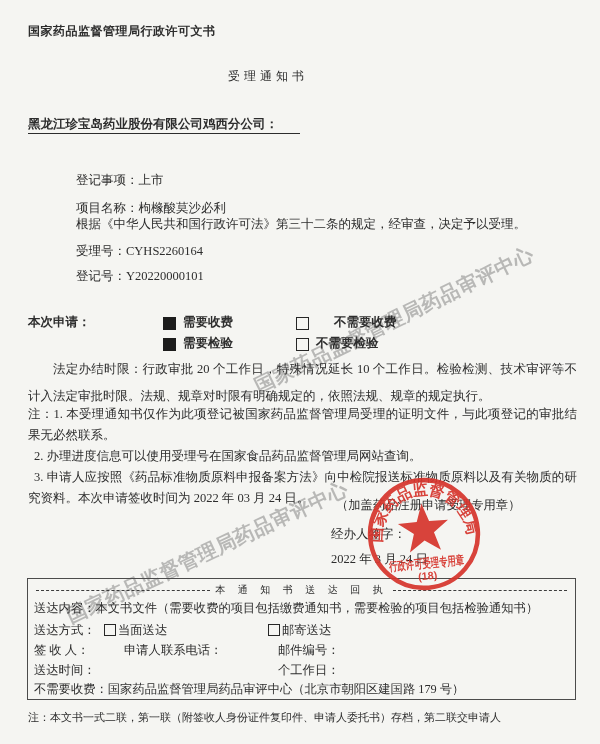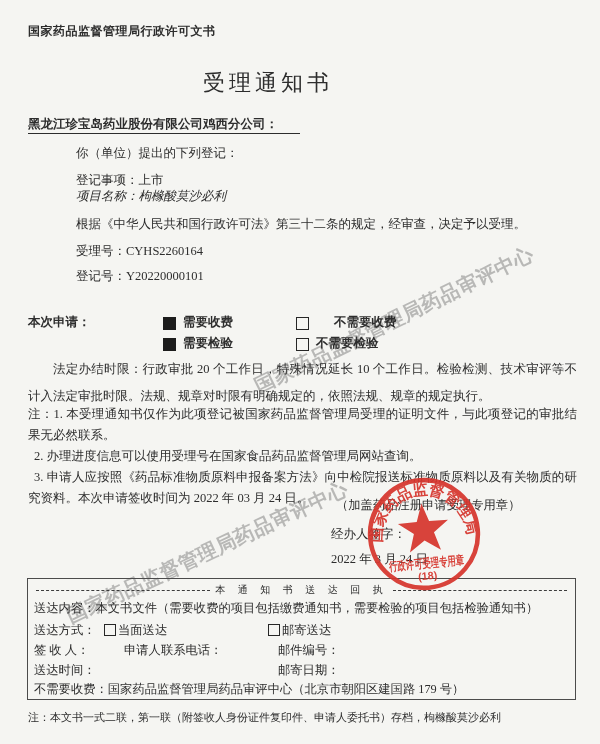--- a/index.html
+++ b/index.html
@@ -4,21 +4,21 @@
 <style>
   html,body{margin:0;padding:0;}
   .page{
     position:relative;width:600px;height:744px;overflow:hidden;
     background:#f5f5f2;
     font-family:"Liberation Serif","DejaVu Serif",serif;
     color:#2d2d2d;font-size:12.5px;
   }
   .abs{position:absolute;white-space:nowrap;z-index:1;}
   .doc-header{font-weight:bold;font-size:12px;letter-spacing:.5px;}
-  .doc-title{font-size:22px;letter-spacing:4px;text-align:center;left:0;right:64px;}
+  .doc-title{font-size:12px;letter-spacing:4px;text-align:center;left:0;right:64px;}
   .recipient{font-weight:bold;border-bottom:1.2px solid #2d2d2d;padding:0 22px 2px 0;}
   .para{position:absolute;left:28px;width:549px;text-align:justify;z-index:1;}
   .p-timelimit{line-height:27px;text-indent:2em;}
   .p-note{line-height:21px;}
   .p-note .ind{text-indent:6px;}
   .cb{display:inline-block;width:11px;height:11px;border:1.5px solid #262626;background:transparent;vertical-align:-1px;}
   .cb.filled{background:#1c1c1c;border-color:#1c1c1c;}
   .cb.small{width:10px;height:10px;border-width:1.3px;vertical-align:-1.5px;}
   .optlabel{font-weight:bold;}
   .app-label{font-weight:bold;}
@@ -49,27 +49,26 @@
   <div class="wm wm1">国家药品监督管理局药品审评中心</div>
   <div class="wm wm2">国家药品监督管理局药品审评中心</div>
 
   <div class="abs doc-header" style="left:28px;top:23px;">国家药品监督管理局行政许可文书</div>
   <div class="abs doc-title" style="top:68px;">受理通知书</div>
 
   <div class="abs" style="left:28px;top:116px;">
     <span class="recipient">黑龙江珍宝岛药业股份有限公司鸡西分公司：</span>
   </div>
 
-  <div class="abs" style="left:76px;top:145px;">你（单位）提出的下列登记：</div>
 
   <div class="abs" style="left:76px;top:172px;">
     <span>登记事项：</span><span>上市</span>
   </div>
 
-  <div class="abs" style="left:76px;top:188px;font-style:italic;">
+  <div class="abs" style="left:76px;top:200px;">
     <span>项目名称：</span><span>枸橼酸莫沙必利</span>
   </div>
 
   <div class="abs" style="left:76px;top:216px;">根据《中华人民共和国行政许可法》第三十二条的规定，经审查，决定予以受理。</div>
 
   <div class="abs" style="left:76px;top:243px;">
     <span>受理号：</span><span>CYHS2260164</span>
   </div>
 
   <div class="abs" style="left:76px;top:268px;">
@@ -126,22 +125,22 @@
     <span class="rb-abs cb small" style="left:76px;top:45px;"></span>
     <span class="rb-abs" style="left:90px;top:43px;">当面送达</span>
     <span class="rb-abs cb small" style="left:240px;top:45px;"></span>
     <span class="rb-abs" style="left:254px;top:43px;">邮寄送达</span>
 
     <div class="rb-abs" style="left:6px;top:63px;">签 收 人：</div>
     <div class="rb-abs" style="left:96px;top:63px;">申请人联系电话：</div>
     <div class="rb-abs" style="left:250px;top:63px;">邮件编号：</div>
 
     <div class="rb-abs" style="left:6px;top:83px;">送达时间：</div>
-    <div class="rb-abs" style="left:250px;top:83px;">邮寄日期：</div>
+    <div class="rb-abs" style="left:250px;top:83px;">个工作日：</div>
 
     <div class="rb-abs" style="left:6px;top:102px;">
       <span>不需要收费：</span><span>国家药品监督管理局药品审评中心（北京市朝阳区建国路 179 号）</span>
     </div>
   </div>
 
-  <div class="abs footer-note" style="left:28px;top:710px;">注：本文书一式二联，第一联（附签收人身份证件复印件、申请人委托书）存档，枸橼酸莫沙必利</div>
+  <div class="abs footer-note" style="left:28px;top:710px;">注：本文书一式二联，第一联（附签收人身份证件复印件、申请人委托书）存档，第二联交申请人</div>
 
 </div>
 
 </body></html>

